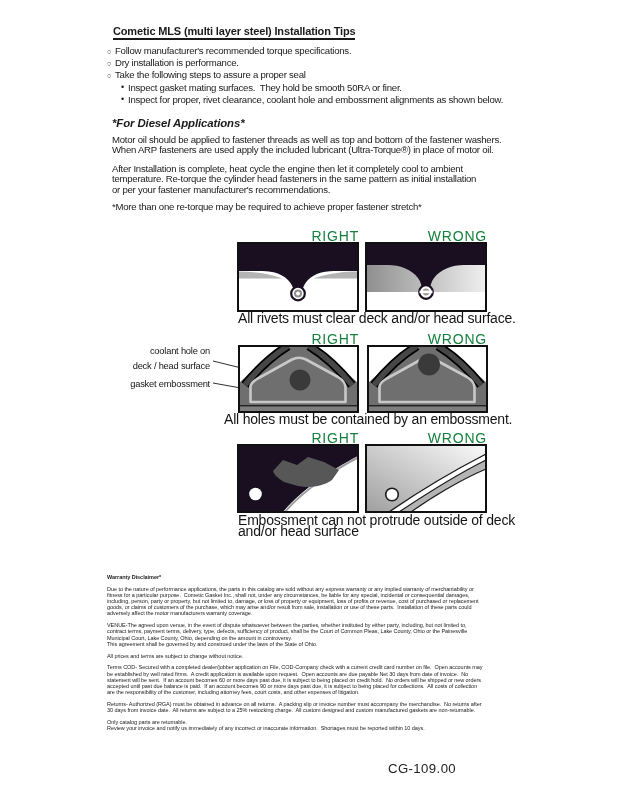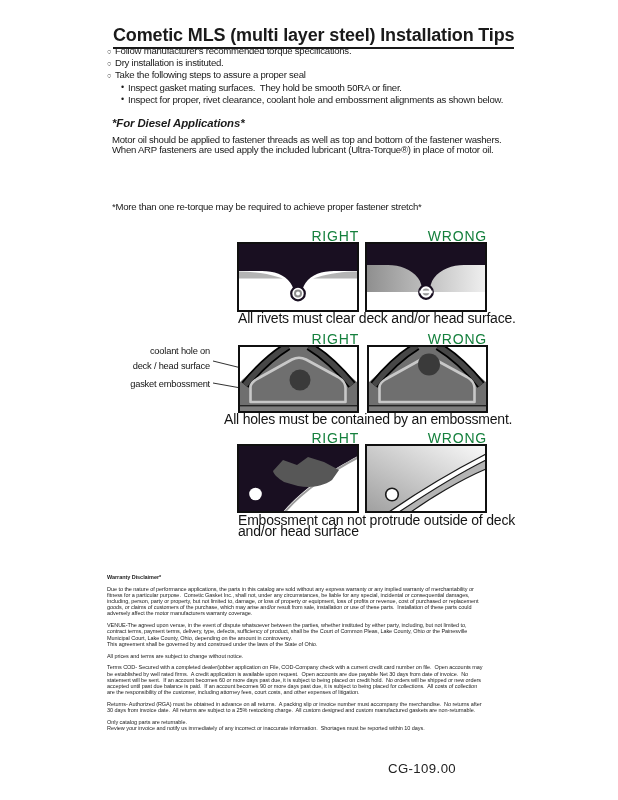--- a/index.html
+++ b/index.html
@@ -4,21 +4,21 @@
 <style>
   html,body{margin:0;padding:0;background:#fff;}
   .page{
     position:relative;width:618px;height:800px;background:#ffffff;
     font-family:"Liberation Sans","DejaVu Sans",sans-serif;color:#1a1a1a;
     overflow:hidden;
   }
   
   .title{
     position:absolute;left:113px;top:25px;
-    font-size:18px;font-weight:bold;letter-spacing:-0.15px;
+    font-size:11px;font-weight:bold;letter-spacing:-0.15px;
     border-bottom:2px solid #1a1a1a;padding-bottom:1px;white-space:pre;
   }
   .intro{position:absolute;left:107px;top:45px;font-size:9.6px;letter-spacing:-0.25px;}
   .b-line{line-height:11.7px;white-space:pre;}
   .b-line.sub{margin-left:14px;}
   .bmark{display:inline-block;width:8px;font-size:7.5px;vertical-align:0.5px;}
   .bmark.dot{font-size:9px;width:7px;}
   .dheading{position:absolute;left:112px;top:117px;font-size:11.4px;font-weight:bold;letter-spacing:-0.1px;white-space:pre;font-style:italic;}
   .body-p{position:absolute;left:112px;font-size:9.6px;line-height:10.3px;letter-spacing:-0.25px;white-space:pre;}
   .p1{top:135px;} .p2{top:164px;} .p3{top:202px;}
@@ -45,29 +45,32 @@
 </style>
 </head>
 <body>
 
 <div class="page">
 
   <div class="title">Cometic MLS (multi layer steel) Installation Tips</div>
 
   <div class="intro">
     <div class="b-line"><span class="bmark">○</span><span>Follow manufacturer's recommended torque specifications.</span></div>
-    <div class="b-line"><span class="bmark">○</span><span>Dry installation is instituted.</span></div>
+    <div class="b-line"><span class="bmark">○</span><span>Dry installation is performance.</span></div>
     <div class="b-line"><span class="bmark">○</span><span>Take the following steps to assure a proper seal</span></div>
     <div class="b-line sub"><span class="bmark dot">•</span><span>Inspect gasket mating surfaces.  They hold be smooth 50RA or finer.</span></div>
     <div class="b-line sub"><span class="bmark dot">•</span><span>Inspect for proper, rivet clearance, coolant hole and embossment alignments as shown below.</span></div>
   </div>
 
   <div class="dheading">*For Diesel Applications*</div>
   <div class="body-p p1">Motor oil should be applied to fastener threads as well as top and bottom of the fastener washers.
 When ARP fasteners are used apply the included lubricant (Ultra-Torque®) in place of motor oil.</div>
+  <div class="body-p p2">After Installation is complete, heat cycle the engine then let it completely cool to ambient
+temperature. Re-torque the cylinder head fasteners in the same pattern as initial installation
+or per your fastener manufacturer's recommendations.</div>
   <div class="body-p p3">*More than one re-torque may be required to achieve proper fastener stretch*</div>
 
   <div class="dlabel x1 ly1">RIGHT</div>
   <div class="dlabel x2 ly1">WRONG</div>
 
   <div class="dbox b-r1a">
     <svg width="122" height="70" viewBox="0 0 122 70">
       <rect x="1" y="1" width="120" height="68" fill="#ffffff"></rect>
       <path d="M2,36.5 L2,29.5 C15,29.5 30,31.5 41,35 L46,36.5 Z" fill="#b4b4b4"></path>
       <path d="M120,36.5 L120,29.5 C107,29.5 92,31.5 81,35 L76,36.5 Z" fill="#b4b4b4"></path>

